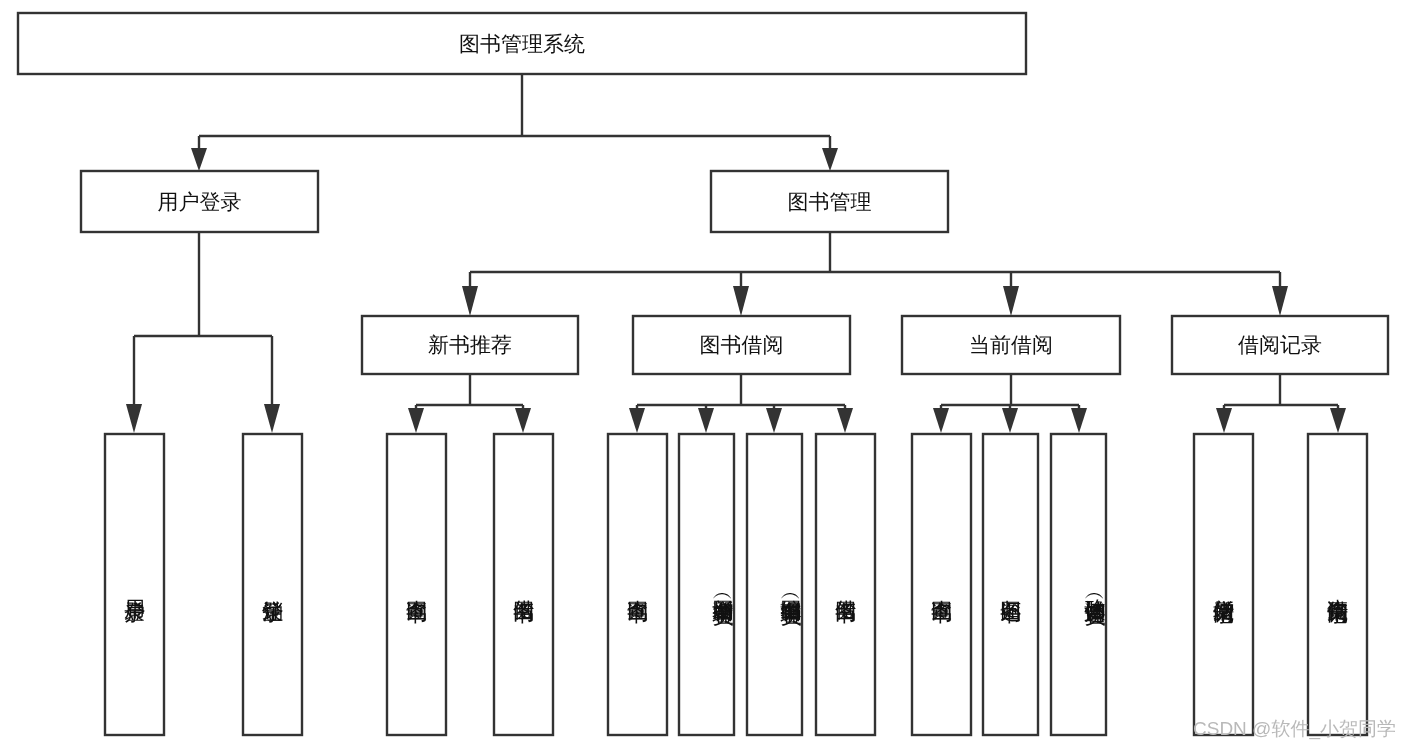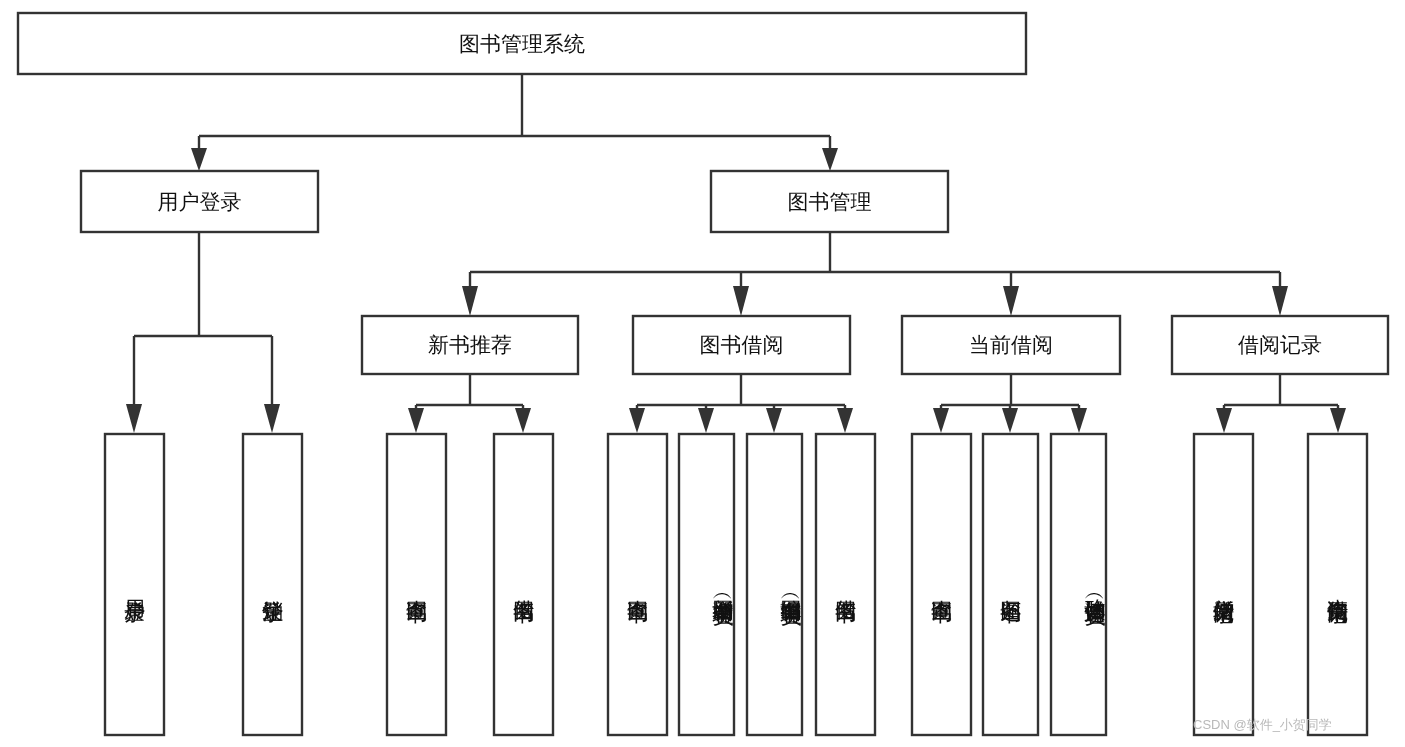--- a/index.html
+++ b/index.html
@@ -64,21 +64,21 @@
     justify-content: center;
     white-space: pre-wrap;
     pointer-events: none;
   }
   .vert-label.centered {
     align-items: center;
   }
   .watermark {
     position: absolute;
     font-family: "Liberation Sans", sans-serif;
-    font-size: 13px;
+    font-size: 19px;
     color: #b9b9b9;
     white-space: nowrap;
     user-select: none;
   }
 </style>
 </head>
 <body>
 
 <div id="diagram-root">
 

